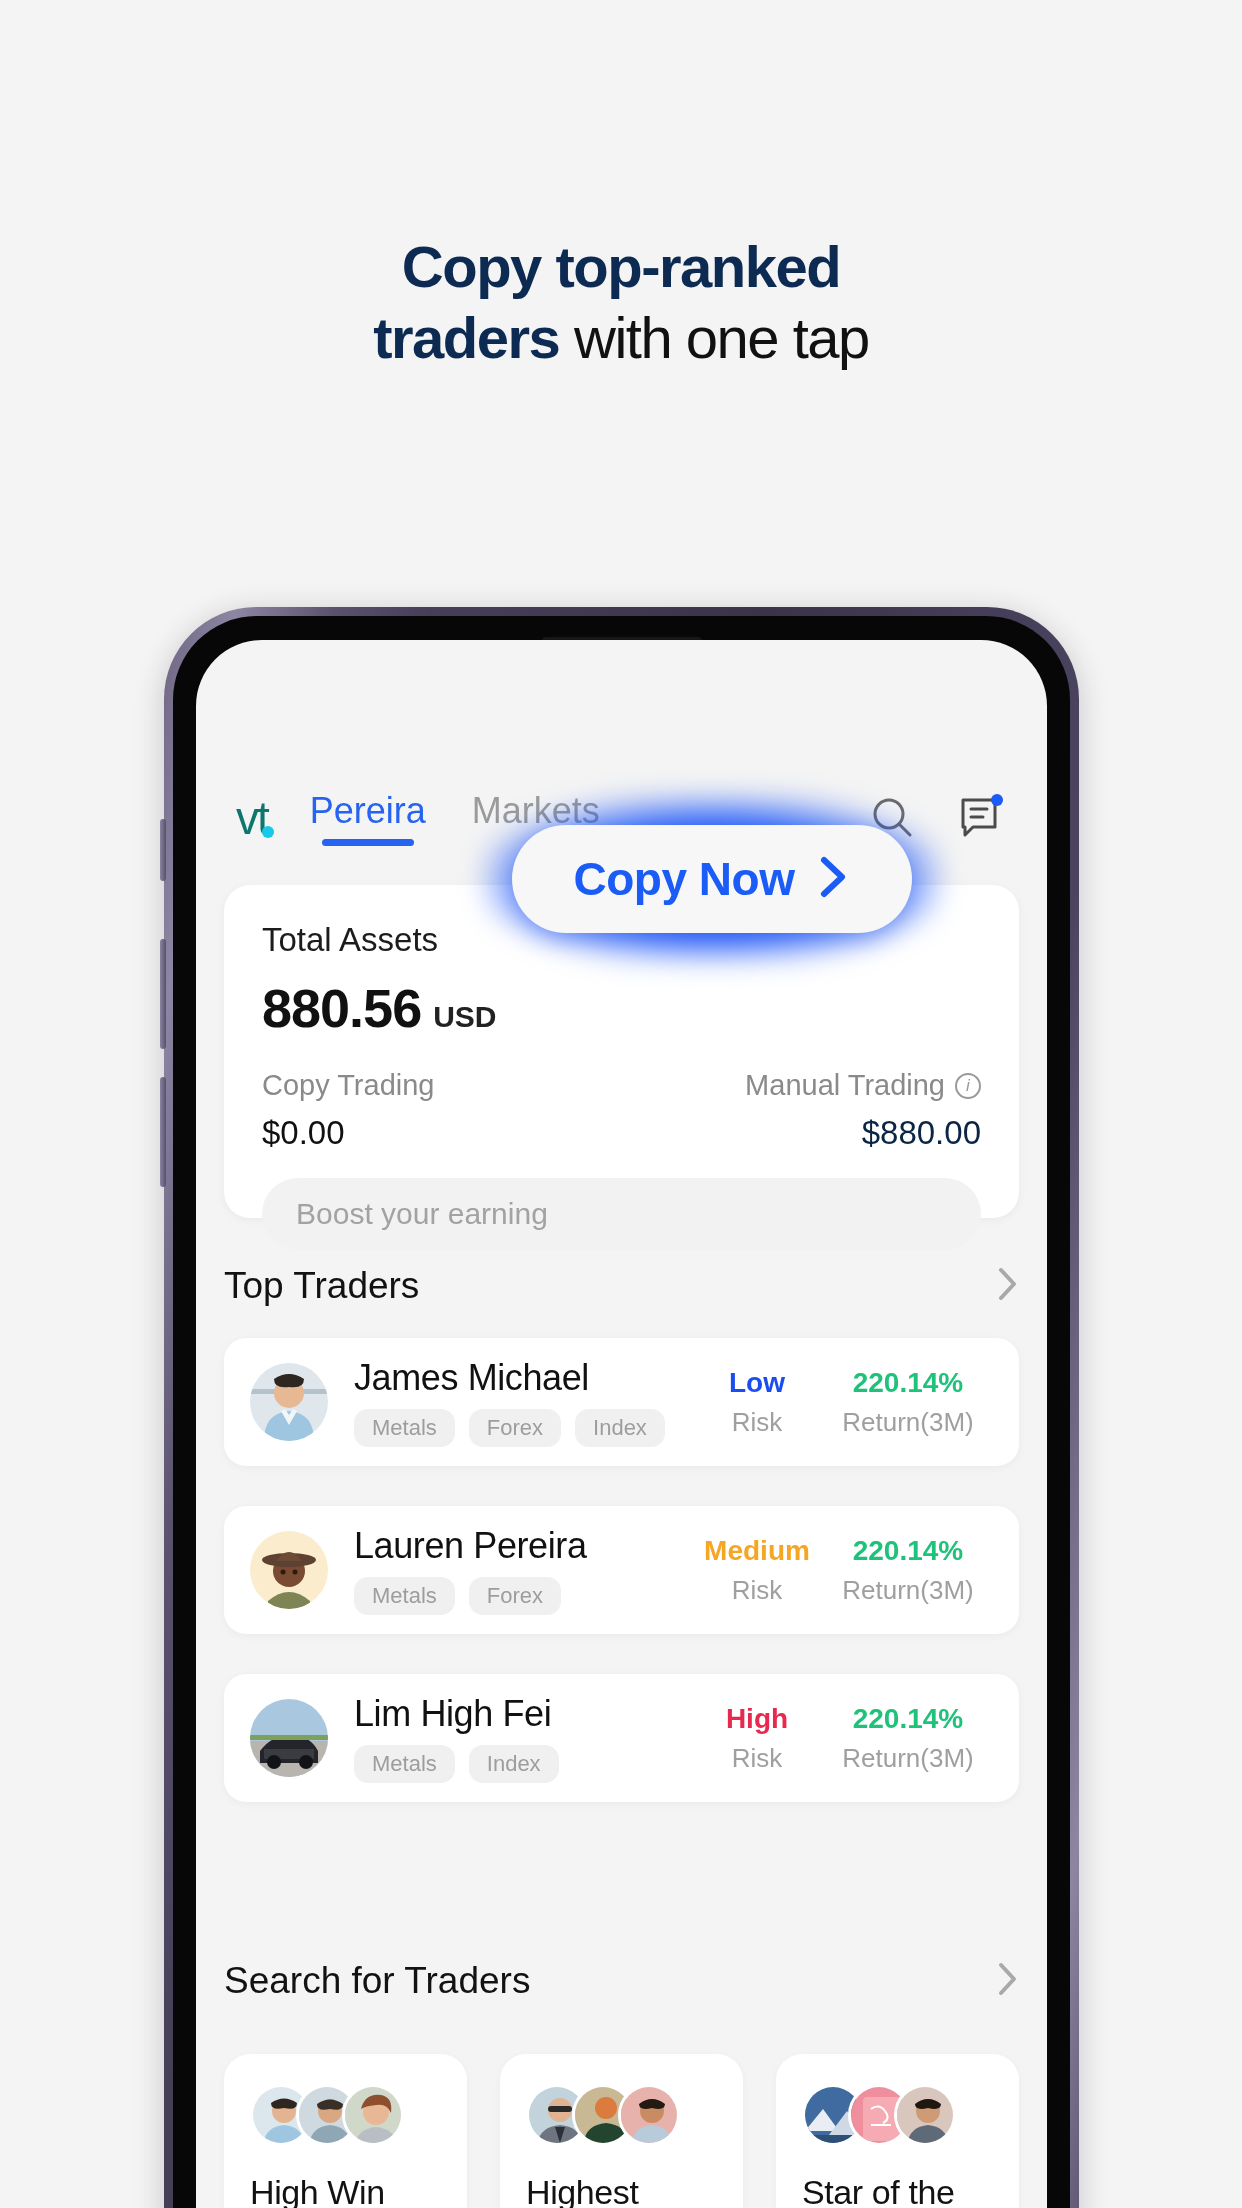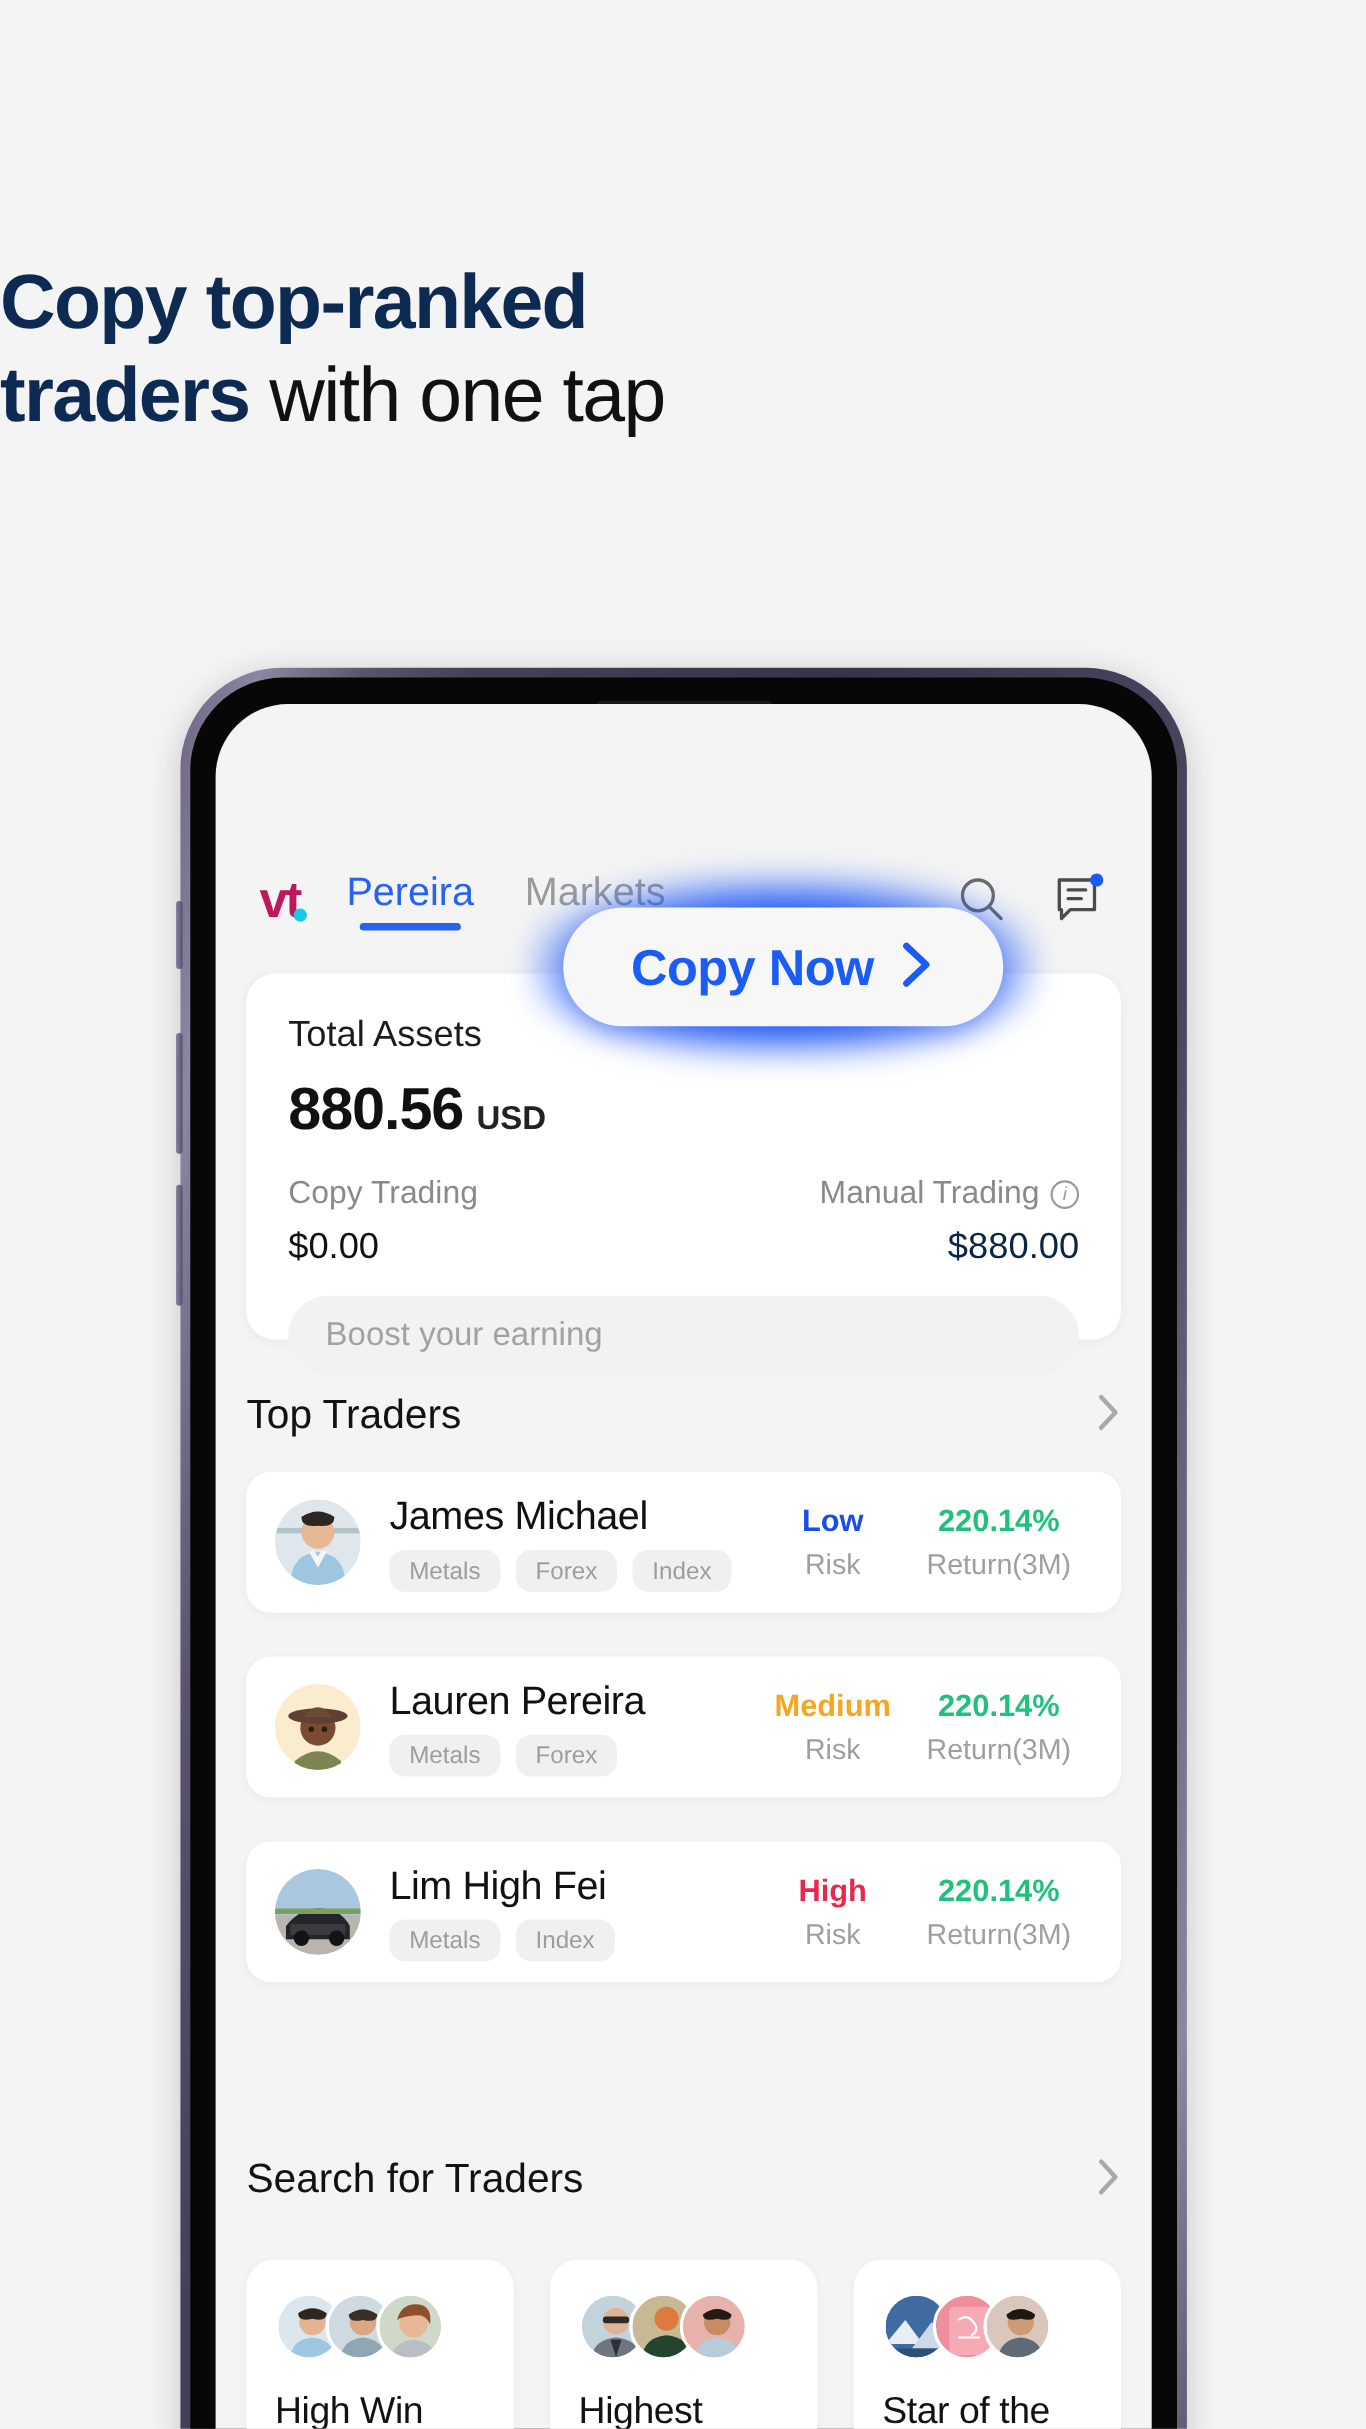--- a/index.html
+++ b/index.html
@@ -7,22 +7,22 @@
     width: 1242px; height: 2208px;
     background: #f4f4f4;
     font-family: "Liberation Sans", sans-serif;
     overflow: hidden;
   }
   .page { position: relative; width: 1242px; height: 2208px; background: #f4f4f4; }
 
   
   .headline {
     position: absolute; top: 232px; left: 0; width: 1242px;
-    text-align: left; line-height: 1.22;
-    font-size: 70px; letter-spacing: -1.5px;
+    text-align: center; line-height: 1.22;
+    font-size: 58px; letter-spacing: -1.5px;
   }
   .hl-line { display: block; white-space: nowrap; }
   .hl-bold { font-weight: bold; color: #0d2b52; }
   .hl-reg  { font-weight: normal; color: #111111; }
 
   
   .phone-outer {
     position: absolute; left: 164px; top: 607px;
     width: 915px; height: 1640px;
     border-radius: 92px 92px 0 0;
@@ -52,21 +52,21 @@
   .sb1 { top: 212px; height: 62px; }
   .sb2 { top: 332px; height: 110px; }
   .sb3 { top: 470px; height: 110px; }
 
   
   .app-nav {
     position: absolute; left: 0; top: 135px; width: 100%; height: 86px;
     display: flex; align-items: center; padding: 0 40px;
   }
   .logo { display:flex; align-items: flex-end; position: relative; margin-right: 36px; }
-  .logo-text { font-size: 46px; font-weight: bold; color: #be185d; letter-spacing: -2px; line-height: 1; }
+  .logo-text { font-size: 46px; font-weight: normal; color: #0f766e; letter-spacing: -2px; line-height: 1; }
   .logo-dot { width: 12px; height: 12px; border-radius: 50%; background: #18c8e8; margin-left: -6px; margin-bottom: 3px; }
   .nav-tab { font-size: 36px; color: #9b9b9b; margin-right: 46px; position: relative; padding-bottom: 14px; }
   .nav-tab.active { color: #2563f0; }
   .nav-underline {
     position: absolute; left: 12px; right: 12px; bottom: 0; height: 7px;
     background: #2563f0; border-radius: 4px;
   }
   .nav-spacer { flex: 1; }
   .nav-icon { width: 54px; height: 54px; position: relative; margin-left: 34px; }
 

